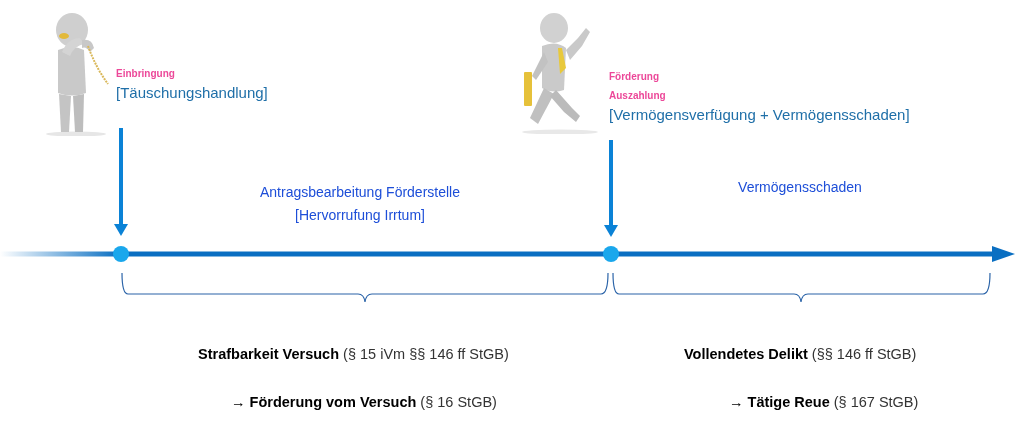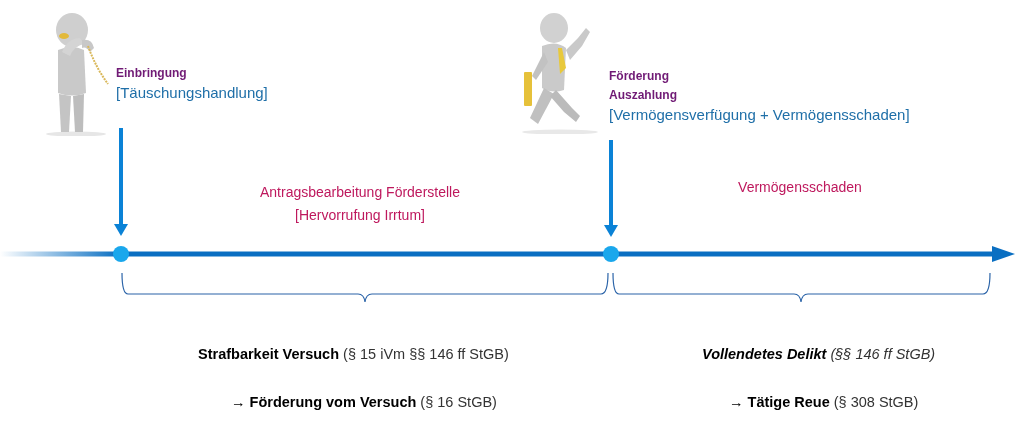--- a/index.html
+++ b/index.html
@@ -1,21 +1,21 @@
 <!DOCTYPE html>
 <html><head>
 <meta charset="utf-8">
 <style>
   html, body { margin:0; padding:0; background:#ffffff; }
   body { width:1034px; height:427px; position:relative; overflow:hidden;
          font-family:"Liberation Sans", sans-serif; }
   .abs { position:absolute; }
-  .event-title { color:#701a75; font-weight:bold; font-size:12px; line-height:19px; }
+  .event-title { color:#ec4899; font-weight:bold; font-size:10px; line-height:19px; }
   .event-sub { color:#1f6fa8; font-size:15px; line-height:19px; white-space:nowrap; }
-  .phase { color:#be185d; font-size:14px; line-height:23px; text-align:center; white-space:nowrap; }
+  .phase { color:#1d4ed8; font-size:14px; line-height:23px; text-align:center; white-space:nowrap; }
   .legal { color:#000; font-size:14.5px; white-space:nowrap; }
   .legal b { font-weight:bold; }
   .legal .ref { color:#333; font-weight:normal; }
   svg { display:block; }
 </style>
 </head>
 <body>
 
 <div class="abs" style="left:38px;top:8px;width:75px;height:128px;">
   <svg width="75" height="128" viewBox="0 0 75 128">
@@ -96,18 +96,18 @@
     <path d="M613 273 Q613 294 619 294 L794 294 Q800 294 801 302 Q802 294 808 294 L983 294 Q990 294 990 273" stroke="#2a63a8" stroke-width="1.2" fill="none"></path>
   </svg>
 </div>
 
 <div class="abs legal" style="left:198px;top:346px;text-align:center;">
   <b>Strafbarkeit Versuch</b><span class="ref"> (§ 15 iVm §§ 146 ff StGB)</span>
 </div>
 <div class="abs legal" style="left:231px;top:394px;">
   <b>→ </b><b>Förderung vom Versuch</b><span class="ref"> (§ 16 StGB)</span>
 </div>
-<div class="abs legal" style="left:702px;top:346px;font-style:italic;">
+<div class="abs legal" style="left:684px;top:346px;">
   <b>Vollendetes Delikt</b><span class="ref"> (§§ 146 ff StGB)</span>
 </div>
 <div class="abs legal" style="left:729px;top:394px;">
-  <b>→ </b><b>Tätige Reue</b><span class="ref"> (§ 308 StGB)</span>
+  <b>→ </b><b>Tätige Reue</b><span class="ref"> (§ 167 StGB)</span>
 </div>
 
 </body></html>

